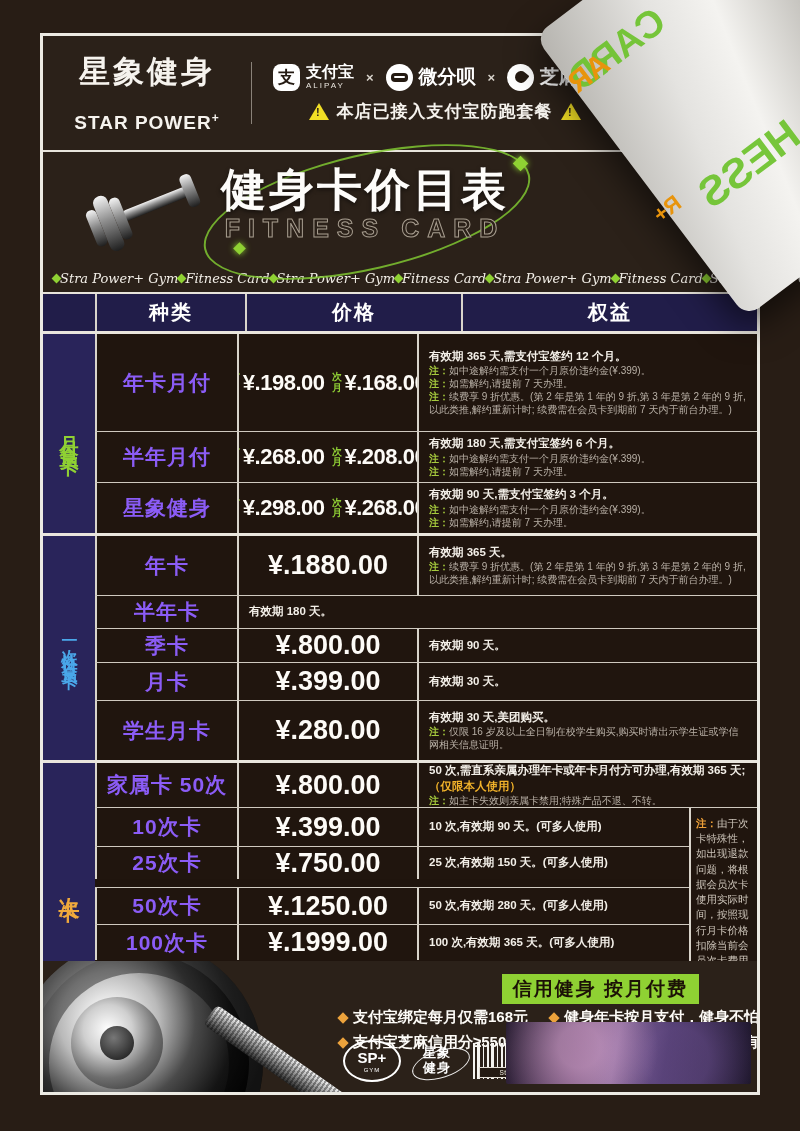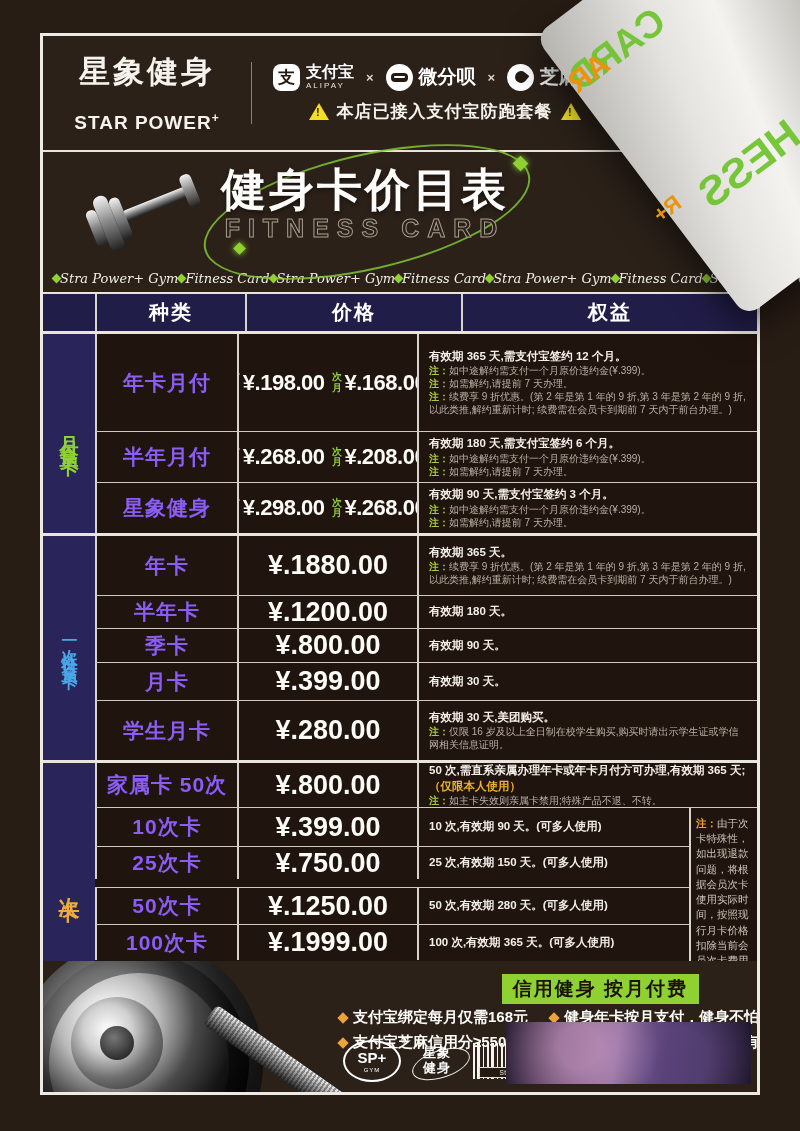--- a/index.html
+++ b/index.html
@@ -309,23 +309,20 @@
             <div class="cell price">
               <span class="price-single">¥.1880.00</span>
             </div>
             <div class="cell benefit">
               <div class="headline"><span>有效期 365 天。</span></div>
               <div class="note"><span class="pfx">注：</span><span class="ntext">续费享 9 折优惠。(第 2 年是第 1 年的 9 折,第 3 年是第 2 年的 9 折,以此类推,解约重新计时; 续费需在会员卡到期前 7 天内于前台办理。)</span></div>
             </div>
           </div>
           <div class="t-row" style="height: 33px;">
             <div class="cell kind">半年卡</div>
-            <div class="cell price">
-              <span class="price-single">¥.1200.00</span>
-            </div>
             <div class="cell benefit">
               <div class="headline"><span>有效期 180 天。</span></div>
             </div>
           </div>
           <div class="t-row" style="height: 34px;">
             <div class="cell kind">季卡</div>
             <div class="cell price">
               <span class="price-single">¥.800.00</span>
             </div>
             <div class="cell benefit">

